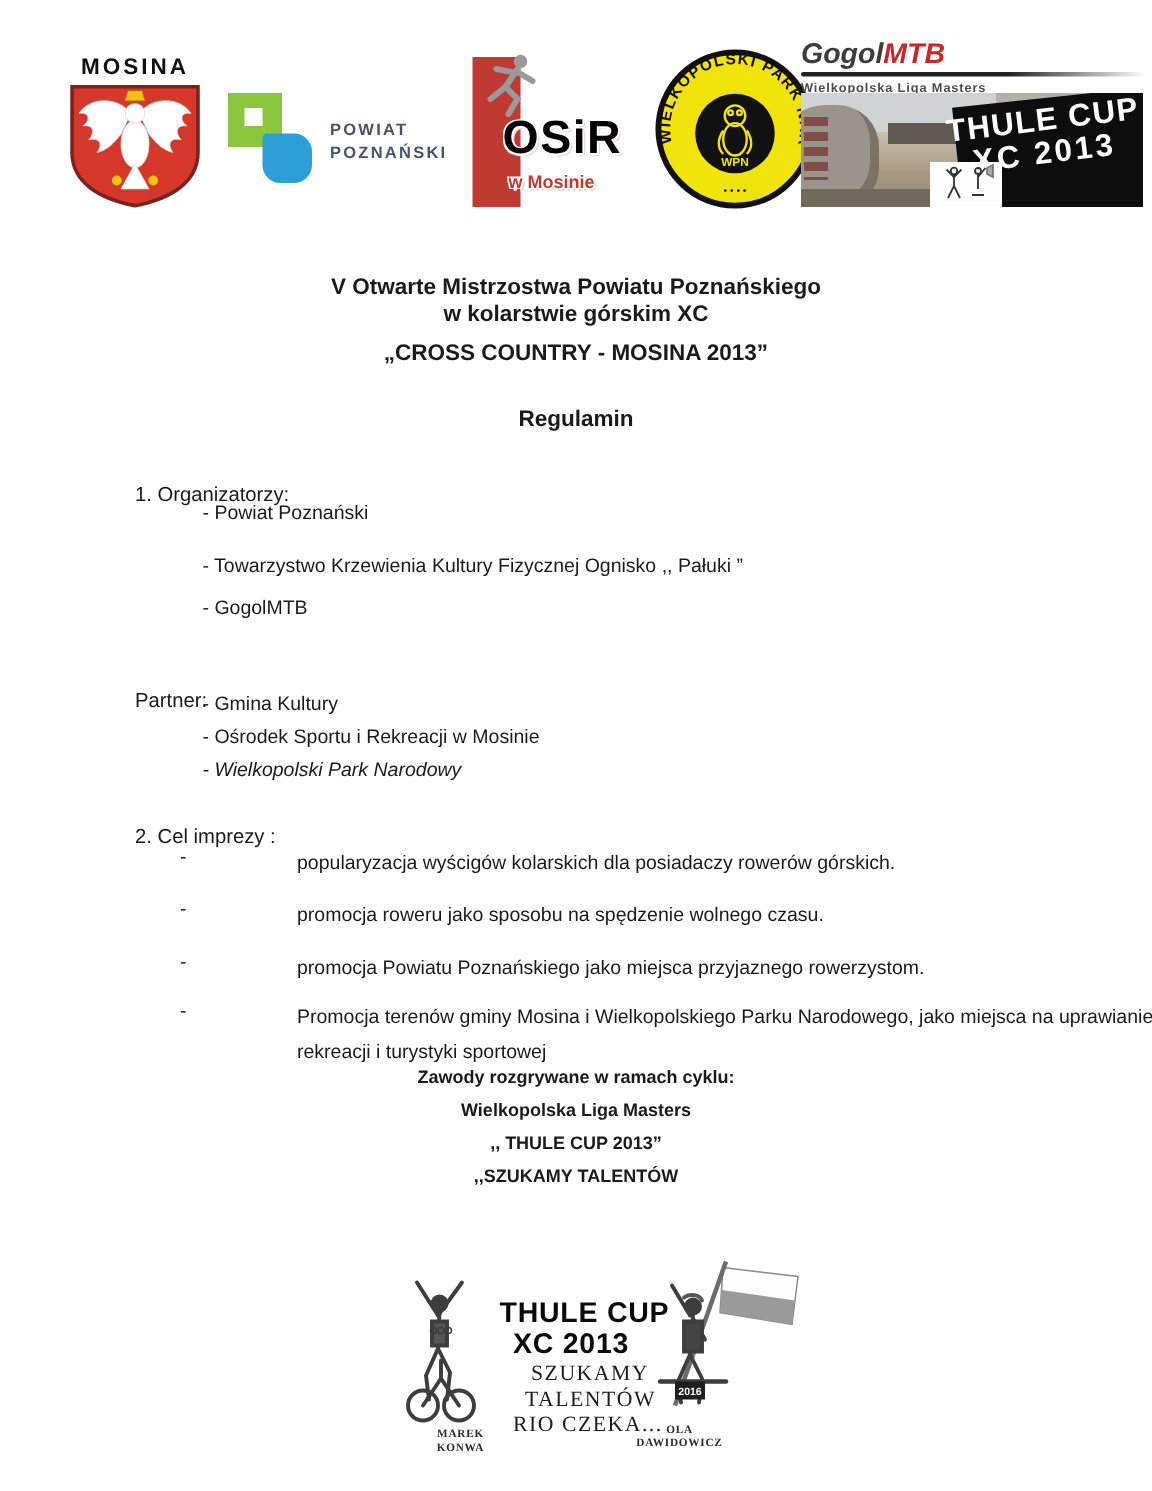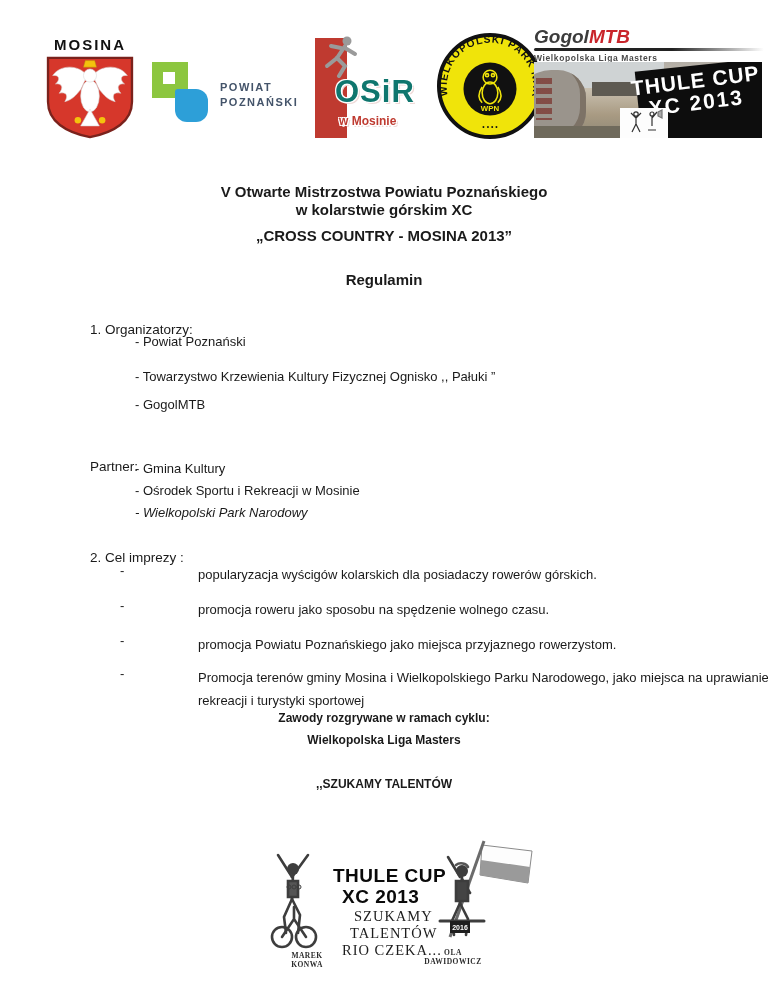--- a/index.html
+++ b/index.html
@@ -10,21 +10,21 @@
   .abs { position:absolute; }
 
   
   .mosina-title { font-size:15px; font-weight:bold; letter-spacing:2px; color:#111; text-align:center; }
   .powiat-green { width:36px; height:36px; background:#8cc63f; position:absolute; left:0; top:0; }
   .powiat-green-hole { width:12px; height:12px; background:#fff; position:absolute; left:11px; top:10px; }
   .powiat-blue { width:33px; height:33px; background:#2d9fd8; border-radius:3px 12px 12px 12px; position:absolute; left:23px; top:27px; }
   .powiat-text { font-size:11px; font-weight:bold; letter-spacing:1.5px; color:#44546a; line-height:15px; }
   .osir-bar { position:absolute; left:12px; top:0; width:32px; height:100px; background:#bf3a30; }
   .osir-big {
-    font-size:31px; font-weight:bold; color:#0f766e; font-style:normal; letter-spacing:1px;
+    font-size:31px; font-weight:bold; color:#000000; font-style:normal; letter-spacing:1px;
     text-shadow:-1px -1px 0 #fff,1px -1px 0 #fff,-1px 1px 0 #fff,1px 1px 0 #fff, 2px 2px 0 #efd9d7;
   }
   .osir-small {
     font-size:12px; font-weight:bold; color:#bf3a30;
     text-shadow:-1px -1px 0 #fff,1px -1px 0 #fff,-1px 1px 0 #fff,1px 1px 0 #fff, 2px 2px 0 #efd9d7;
   }
   .gogol-brand { font-size:19px; font-weight:bold; font-style:italic; letter-spacing:0px; white-space:nowrap; }
   .gogol-brand .g1 { color:#3c3c3c; }
   .gogol-brand .g2 { color:#c9252b; }
   .gogol-rule { height:3px; background:linear-gradient(90deg,#222 0%,#222 60%,rgba(34,34,34,0) 100%); border-radius:2px; }
@@ -191,20 +191,21 @@
   <div class="abs goal-text" style="left:150px; top:598px;">promocja roweru jako sposobu na spędzenie wolnego czasu.</div>
 
   <div class="abs goal-marker" style="left:120px; top:633px;">-</div>
   <div class="abs goal-text" style="left:150px; top:633px;">promocja Powiatu Poznańskiego jako miejsca przyjaznego rowerzystom.</div>
 
   <div class="abs goal-marker" style="left:120px; top:666px;">-</div>
   <div class="abs goal-text" style="left:150px; top:666px;">Promocja terenów gminy Mosina i Wielkopolskiego Parku Narodowego, jako miejsca na uprawianie rekreacji i turystyki sportowej</div>
 
   <div class="abs cycle-line" style="top:711px;">Zawody rozgrywane w ramach cyklu:</div>
   <div class="abs cycle-line" style="top:733px;">Wielkopolska Liga Masters</div>
+  <div class="abs cycle-line" style="top:755px;">,, THULE CUP 2013”</div>
   <div class="abs cycle-line" style="top:777px;">,,SZUKAMY TALENTÓW</div>
 
   <div class="abs" style="left:250px; top:843px; width:290px; height:130px;">
 
     <svg class="abs" style="left:8px; top:2px;" width="72" height="104" viewBox="0 0 72 104">
       <g stroke="#3d3d3d" stroke-width="2.6" fill="none" stroke-linecap="round">
         <path d="M34,32 L20,10"></path>
           <path d="M34,32 L50,10"></path>
         <circle cx="35" cy="24" r="6" fill="#3d3d3d" stroke="none"></circle>
         <path d="M35,30 L34,54"></path>

